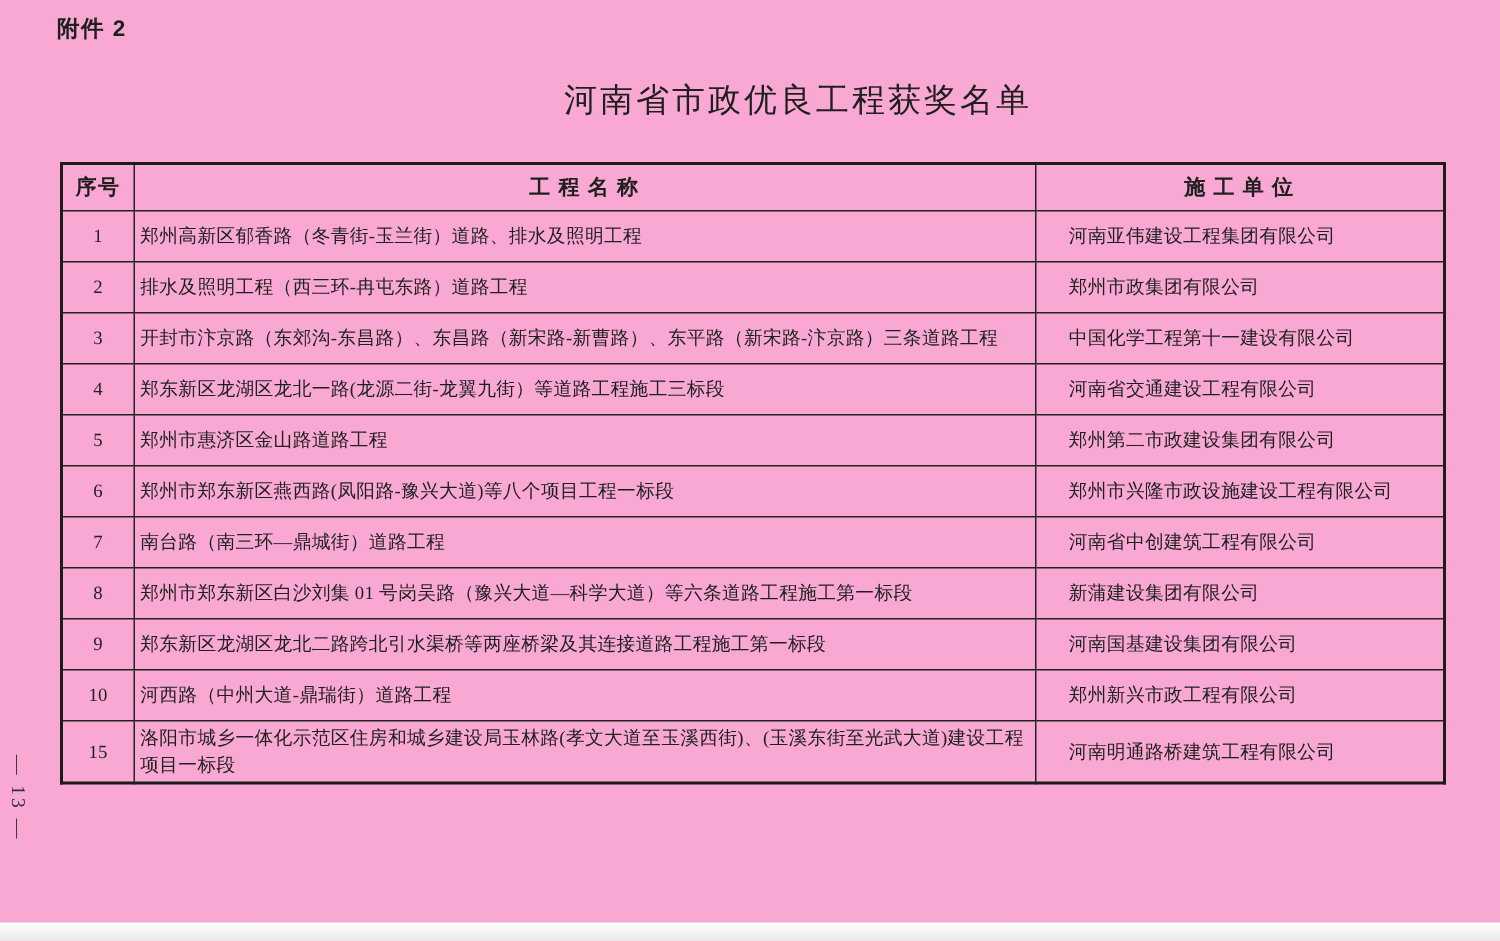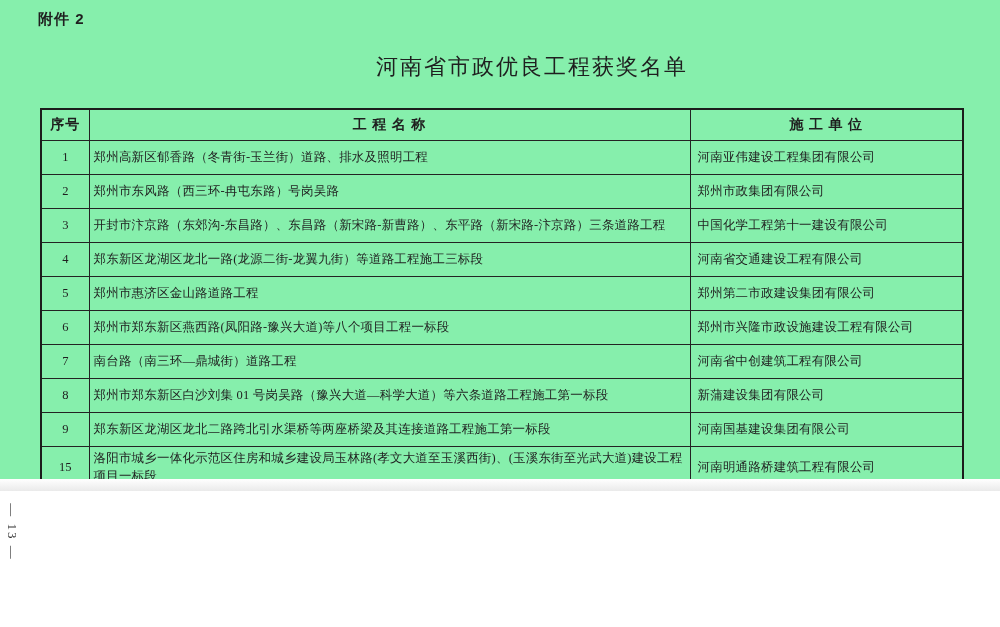--- a/index.html
+++ b/index.html
@@ -8,22 +8,22 @@
     width: 1000px;
     height: 627px;
     background: #ffffff;
     font-family: "Liberation Serif", serif;
     color: #1f1f1f;
     overflow: hidden;
   }
   .page {
     position: relative;
     width: 1000px;
-    height: 491px;
-    background: #86efac;
+    height: 627px;
+    background: #f9a8d4;
   }
   .attachment-label {
     position: absolute;
     left: 38px;
     top: 10px;
     font-family: "Liberation Sans", sans-serif;
     font-weight: bold;
     font-size: 15px;
     letter-spacing: 1px;
   }
@@ -78,21 +78,21 @@
   .award-table td {
     height: 29px;
     font-size: 12.5px;
     line-height: 1.45;
   }
   .col-no    { width: 48px; }
   .col-proj  { width: 601px; }
   .col-unit  { width: 273px; }
   td.cell-no   { text-align: center; }
   td.cell-proj { padding: 2px 5px 2px 4px; letter-spacing: 0.2px; }
-  td.cell-unit { padding: 2px 4px 2px 7px; letter-spacing: 0.2px; }
+  td.cell-unit { padding: 2px 4px 2px 22px; letter-spacing: 0.2px; }
   .page-edge-shadow {
     position: absolute;
     left: 0;
     bottom: 0;
     width: 100%;
     height: 12px;
     background: linear-gradient(#ffffff, #eaeaea);
     pointer-events: none;
   }
 </style>
@@ -121,21 +121,21 @@
       </tr>
     </thead>
     <tbody id="table-body">
         <tr>
           <td class="cell-no">1</td>
           <td class="cell-proj">郑州高新区郁香路（冬青街-玉兰街）道路、排水及照明工程</td>
           <td class="cell-unit">河南亚伟建设工程集团有限公司</td>
         </tr>
         <tr>
           <td class="cell-no">2</td>
-          <td class="cell-proj">郑州市东风路（西三环-冉屯东路）号岗吴路</td>
+          <td class="cell-proj">排水及照明工程（西三环-冉屯东路）道路工程</td>
           <td class="cell-unit">郑州市政集团有限公司</td>
         </tr>
         <tr>
           <td class="cell-no">3</td>
           <td class="cell-proj">开封市汴京路（东郊沟-东昌路）、东昌路（新宋路-新曹路）、东平路（新宋路-汴京路）三条道路工程</td>
           <td class="cell-unit">中国化学工程第十一建设有限公司</td>
         </tr>
         <tr>
           <td class="cell-no">4</td>
           <td class="cell-proj">郑东新区龙湖区龙北一路(龙源二街-龙翼九街）等道路工程施工三标段</td>
@@ -160,20 +160,25 @@
           <td class="cell-no">8</td>
           <td class="cell-proj">郑州市郑东新区白沙刘集 01 号岗吴路（豫兴大道—科学大道）等六条道路工程施工第一标段</td>
           <td class="cell-unit">新蒲建设集团有限公司</td>
         </tr>
         <tr>
           <td class="cell-no">9</td>
           <td class="cell-proj">郑东新区龙湖区龙北二路跨北引水渠桥等两座桥梁及其连接道路工程施工第一标段</td>
           <td class="cell-unit">河南国基建设集团有限公司</td>
         </tr>
         <tr>
+          <td class="cell-no">10</td>
+          <td class="cell-proj">河西路（中州大道-鼎瑞街）道路工程</td>
+          <td class="cell-unit">郑州新兴市政工程有限公司</td>
+        </tr>
+        <tr>
           <td class="cell-no">15</td>
           <td class="cell-proj">洛阳市城乡一体化示范区住房和城乡建设局玉林路(孝文大道至玉溪西街)、(玉溪东街至光武大道)建设工程项目一标段</td>
           <td class="cell-unit">河南明通路桥建筑工程有限公司</td>
         </tr>
       </tbody>
   </table>
 
   <div class="page-edge-shadow"></div>
 
 </div>

